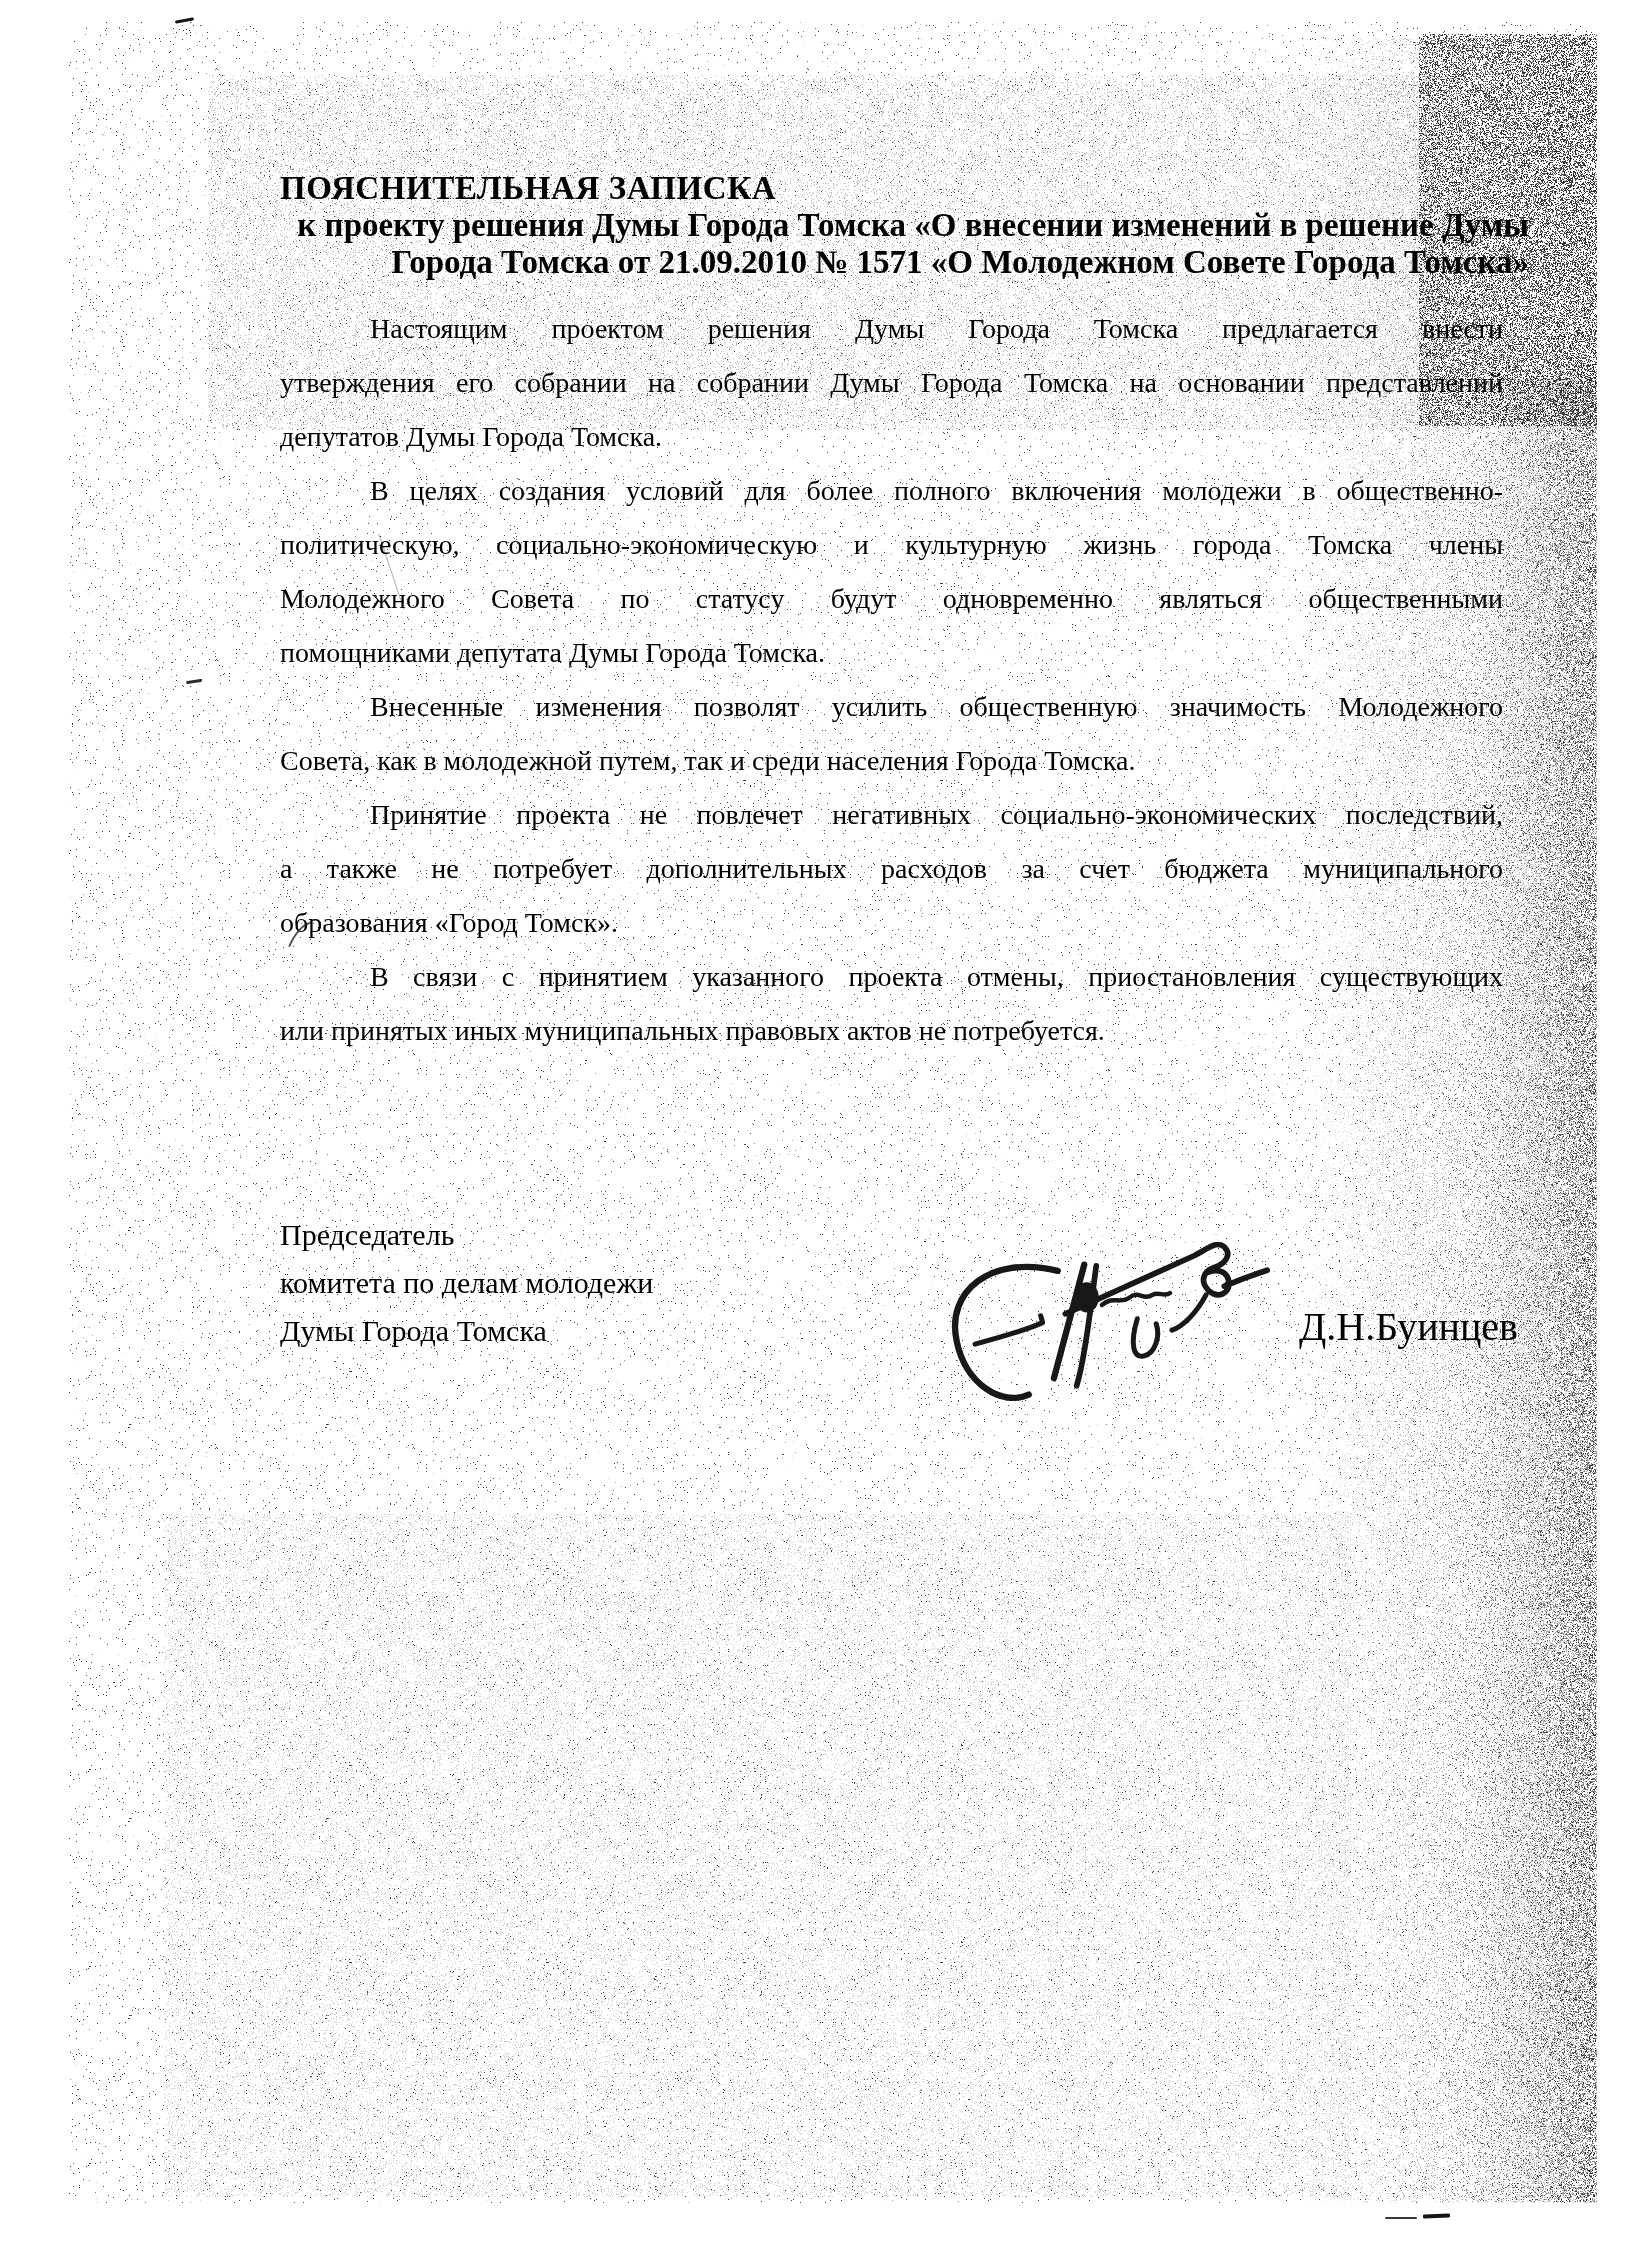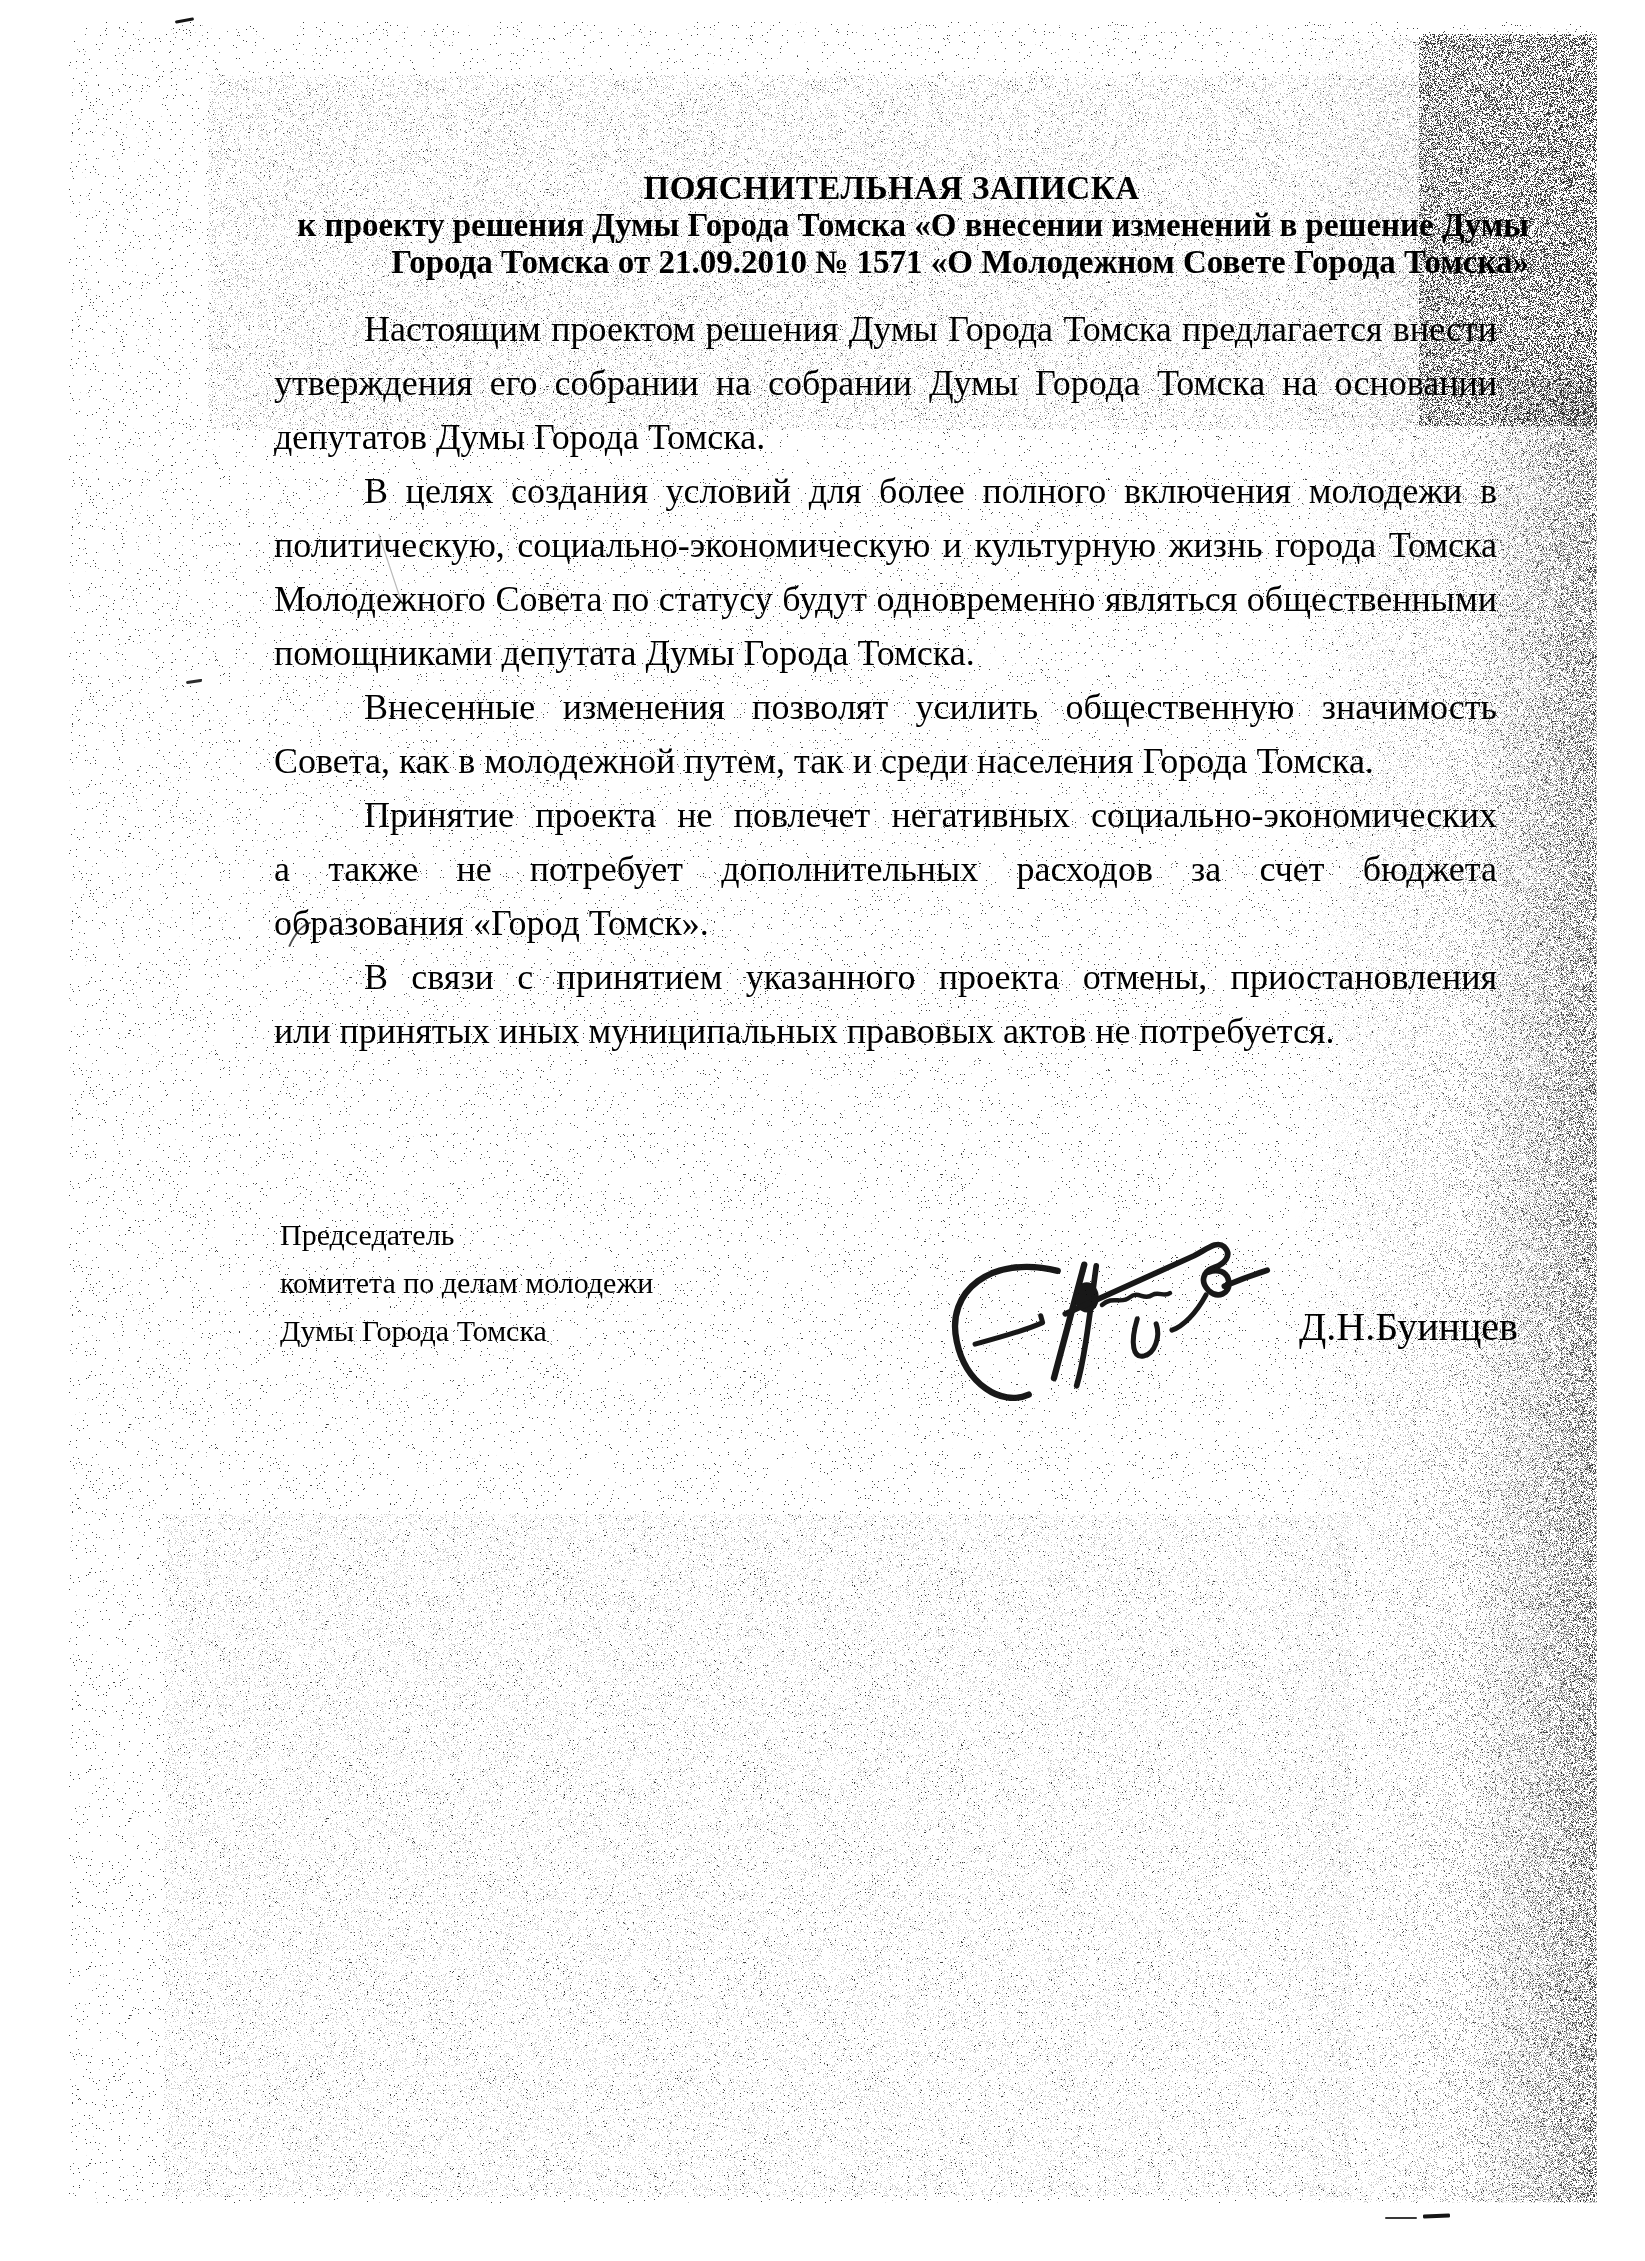--- a/index.html
+++ b/index.html
@@ -9,32 +9,32 @@
     background:#ffffff;
     overflow:hidden;
     font-family:"Liberation Serif","DejaVu Serif",serif;
     color:#111;
   }
   
   .ink{filter:contrast(1.3) blur(0.3px);}
 
   .title-line{
     position:absolute;left:280px;top:169px;width:1223px;
-    text-align:center;font-weight:bold;font-size:33px;line-height:38px;
+    font-weight:bold;font-size:33px;line-height:38px;
     letter-spacing:0.6px;white-space:nowrap;
   }
   .subtitle{
     position:absolute;left:252px;top:207px;width:1277px;
     text-align:center;font-weight:bold;font-size:33px;line-height:37px;
   }
   .subtitle .sline{height:37px;white-space:nowrap;text-align:right;}
 
   .doc-body{
-    position:absolute;left:274px;top:302px;width:1223px;
-    font-size:36px;
+    position:absolute;left:280px;top:302px;width:1223px;
+    font-size:28px;
   }
   .line{
     height:54px;line-height:54px;overflow:hidden;
     text-align:justify;
   }
   .line::after{content:"";display:inline-block;width:100%;height:0;}
   .line.last{text-align:left;}
   .line.last::after{content:none;}
   .line.indent{text-indent:90px;}
 

